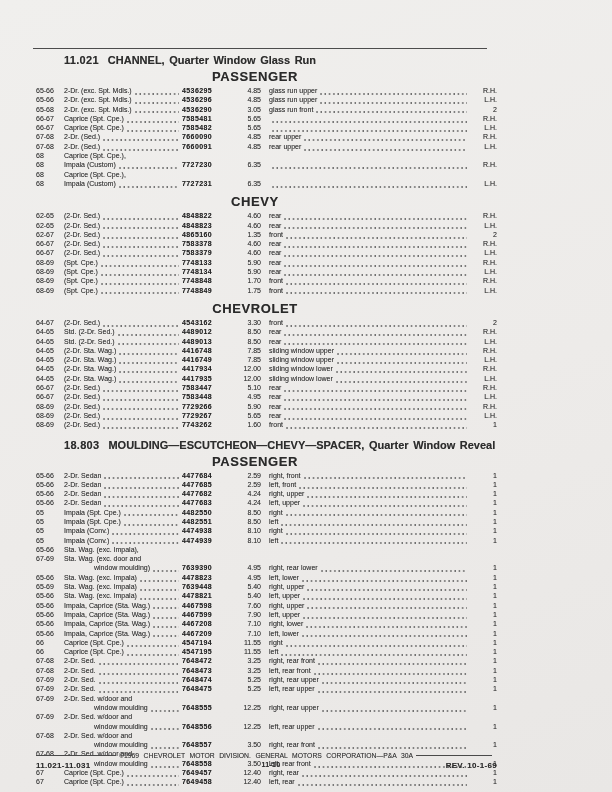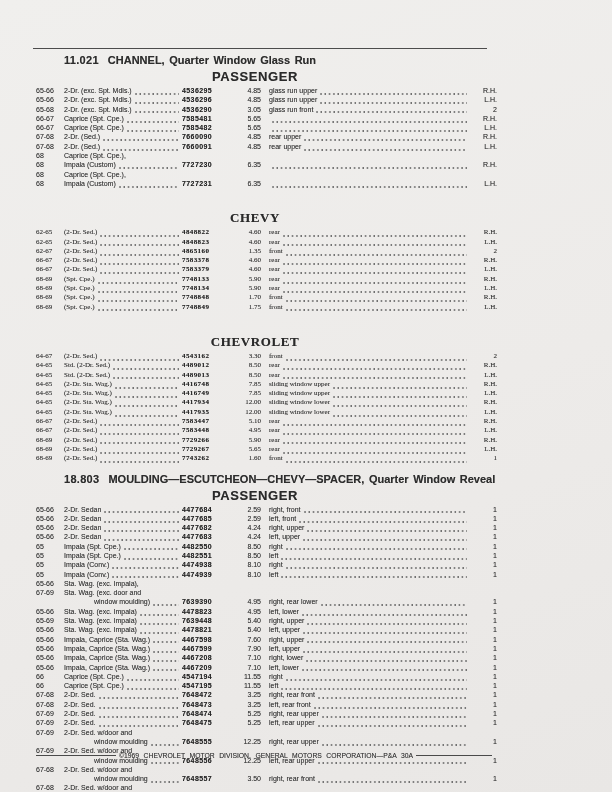--- a/index.html
+++ b/index.html
@@ -11,21 +11,21 @@
     text-shadow:0 0 0.35px rgba(70,70,70,0.55);
   }
   .top-rule { position:absolute; left:33px; top:48px; width:454px; height:1.4px; background:#4c4c4c; }
   .content  { position:absolute; left:36px; top:54px; width:461px; }
 
   .section + .section { margin-top:9px; }
   .sec-title { font-weight:bold; font-size:11px; color:#2d2d2d; padding-left:28px; margin-bottom:3px; white-space:nowrap; word-spacing:1.5px; }
   .sec-num { margin-right:9px; letter-spacing:0.3px; }
 
   .group { margin-top:1px; }
-  .group + .group { margin-top:22px;font-family:Liberation Serif, serif; }
+  .group + .group { margin-top:6px; }
   .group-heading { width:438px; text-align:center; font-weight:bold; font-size:13px; letter-spacing:0.6px; color:#2a2a2a; margin:1px 0 2px; }
 
   .row { display:flex; align-items:baseline; height:9.3px; font-size:7px; line-height:9.3px; white-space:nowrap; }
   .c-year  { flex:0 0 28px; }
   .c-desc  { flex:0 0 118px; display:flex; align-items:baseline; overflow:hidden; }
   .c-desc.full { flex:1 1 auto; }
   .t.ind   { padding-left:30px; }
   .leader  { flex:1 1 4px; min-width:3px; height:2px; align-self:flex-end; margin:0 3px 0.5px 3px;
              background-image:radial-gradient(circle at 1px 1px, #6f6f6f 0.65px, rgba(0,0,0,0) 0.95px);
              background-size:4.3px 2px; background-repeat:repeat-x; }
@@ -930,13 +930,18 @@
         </div>
       </div>
     </div>
 
   <div class="footer-copy">
     <span class="rule l"></span>
     <span class="copy-text">©1969 CHEVROLET MOTOR DIVISION. GENERAL MOTORS CORPORATION—P&amp;A 30A</span>
     <span class="rule r"></span>
   </div>
 
+  <div class="footer-ids">
+    <span class="fid-left">11.021-11.031</span>
+    <span class="fid-center">11-10</span>
+    <span class="fid-right">REV. 10-1-69</span>
+  </div>
 </div>
 
 </body></html>

